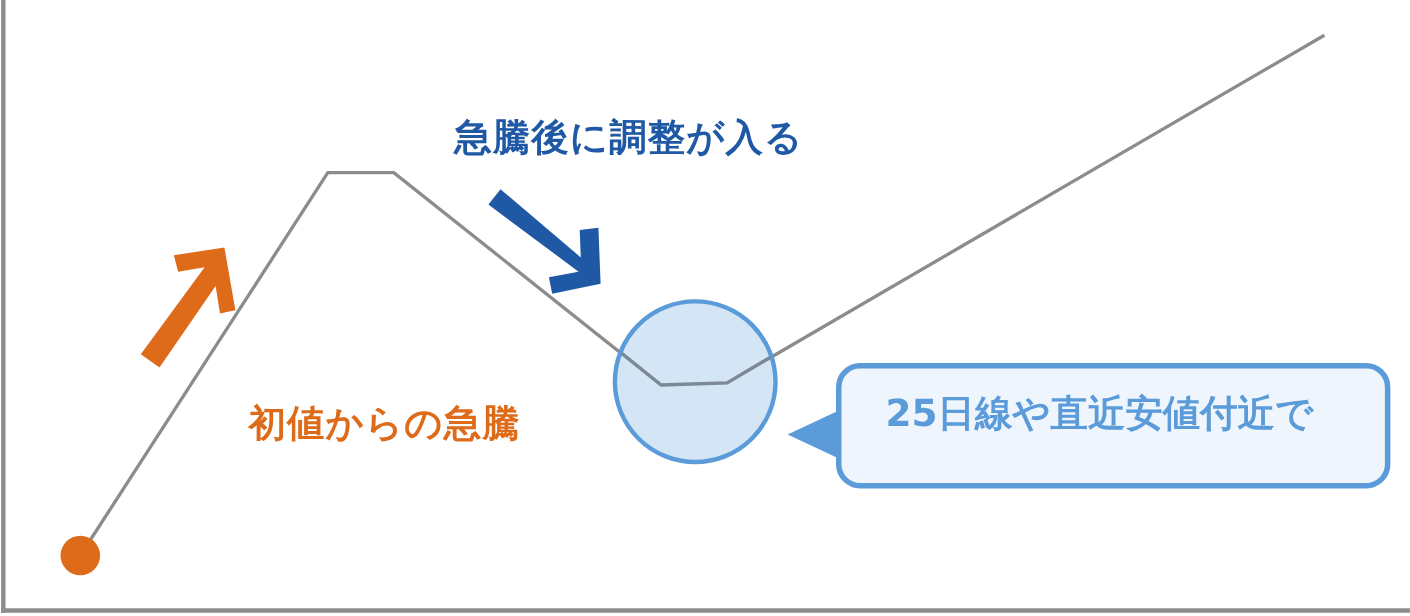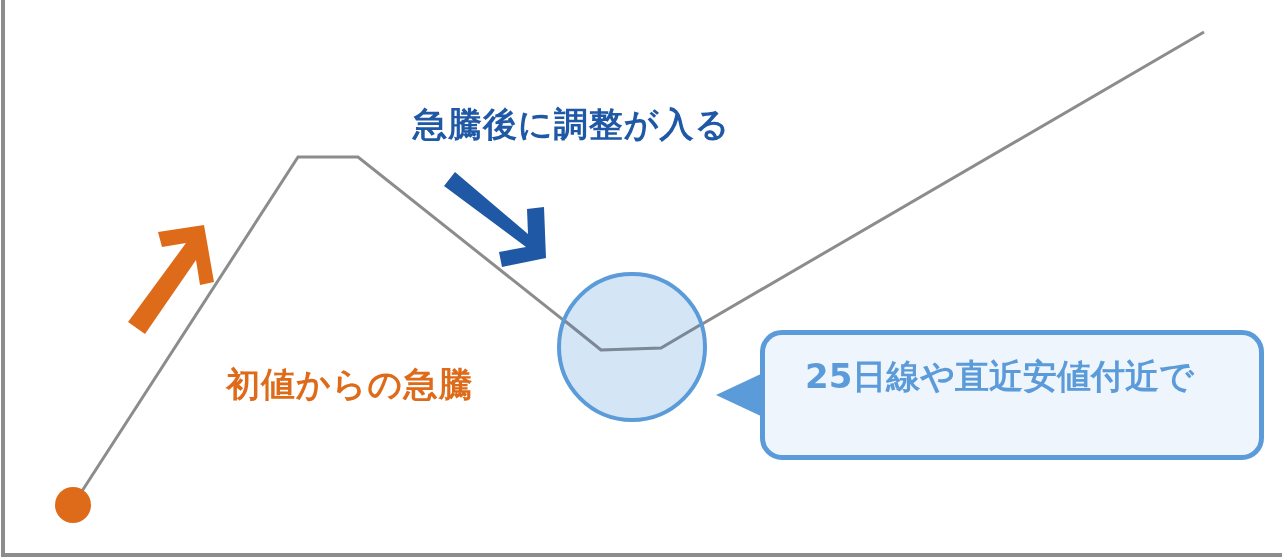--- a/index.html
+++ b/index.html
@@ -2,21 +2,21 @@
 <html><head>
   <meta charset="utf-8">
   <style>
     html, body { margin: 0; padding: 0; background: #ffffff; }
     body { width: 1282px; height: 560px; position: relative; overflow: hidden;
            font-family: "DejaVu Sans", "Liberation Sans", sans-serif; }
     .canvas { position: absolute; left: 0; top: 0; width: 1282px; height: 560px; }
     .label { position: absolute; font-weight: bold; white-space: nowrap; letter-spacing: 1px; text-align: right; }
     .label-rise { left: 186px; top: 362px; font-size: 34px; color: #de6b1a; margin-left: 40px; }
     .label-adjust { left: 413px; top: 102px; font-size: 34px; color: #1f58a5; }
-    .callout { position: absolute; left: 760px; top: 330px; width: 504px; height: 130px;
+    .callout { position: absolute; left: 760px; top: 330px; width: 504px; height: 114px;
                background: #eef5fc; border: 5px solid #5b9bd9; border-radius: 22px;
                box-sizing: border-box; }
     .callout-text { position: absolute; left: 40px; top: 18px; font-size: 34px; font-weight: bold;
                     color: #5b9bd9; line-height: 46px; white-space: nowrap; }
   </style>
 </head>
 <body>
 
 <svg class="canvas" width="1282" height="560" viewBox="0 0 1282 560">
   <line x1="3" y1="0" x2="3" y2="557" stroke="#8c8c8c" stroke-width="4"></line>

